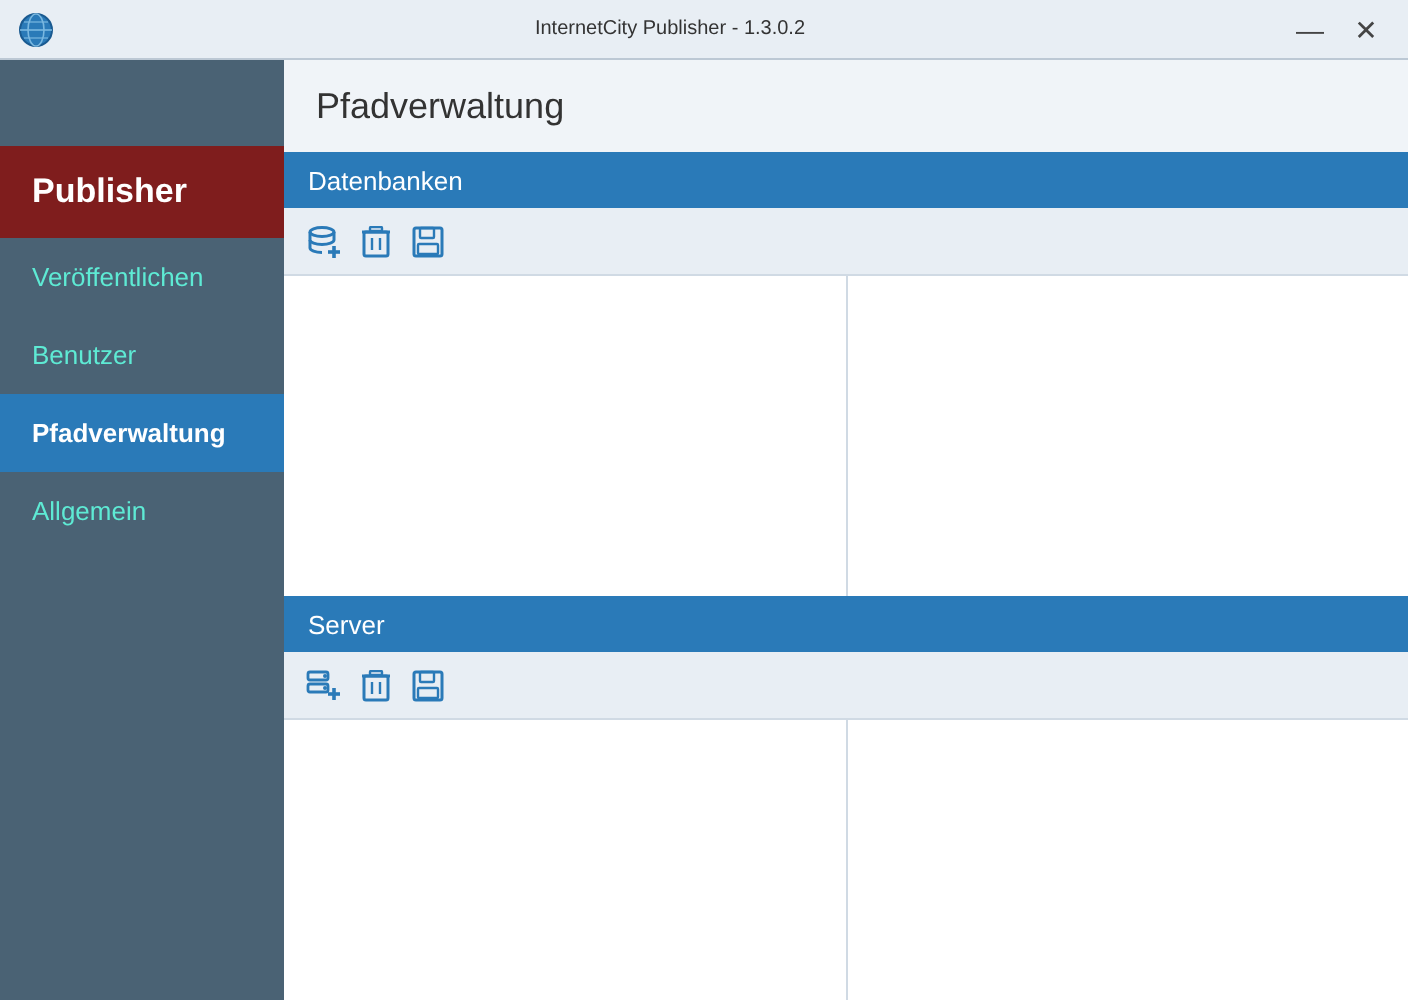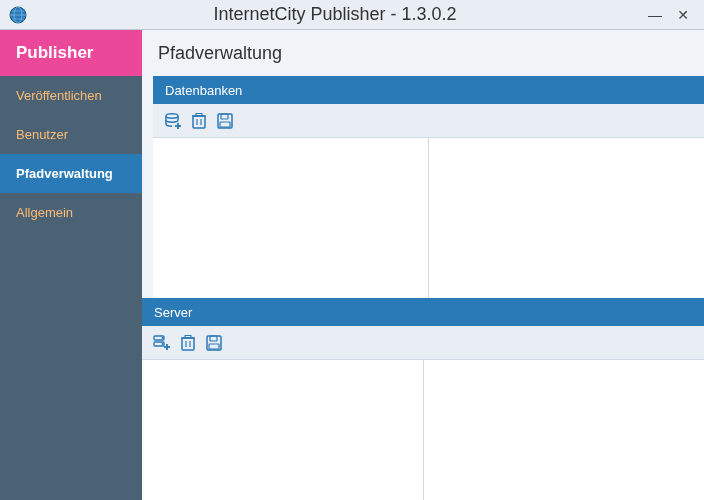--- a/index.html
+++ b/index.html
@@ -21,21 +21,21 @@
       align-items: center;
       justify-content: space-between;
       padding: 0 8px;
       border-bottom: 1px solid #bcc8d4;
       flex-shrink: 0;
     }
     .title-bar-title {
       flex: 1;
       text-align: center;
       color: #333;
-      font-size: 18px;
+      font-size: 10px;
     }
     .title-bar-globe {
       width: 20px;
       height: 20px;
       display: flex;
       align-items: center;
       justify-content: center;
     }
     .title-bar-controls {
       display: flex;
@@ -63,32 +63,33 @@
 
     
     .sidebar {
       width: 142px;
       background: #4a6274;
       display: flex;
       flex-direction: column;
       flex-shrink: 0;
     }
     .sidebar-header {
-      background: #ec4899;
+      background: #7f1d1d;
       padding: 12px 16px;
       color: white;
       font-size: 17px;
       font-weight: 600;
       height: 46px;
       display: flex;
       align-items: center;
+      margin-top: 43px;
     }
     .sidebar-item {
       padding: 12px 16px;
-      color: #fdba74;
+      color: #5eead4;
       cursor: pointer;
       font-size: 13px;
     }
     .sidebar-item.active {
       background: #2a7ab8;
       color: white;
       font-weight: 600;
     }
 
     
@@ -188,21 +189,21 @@
     <div class="sidebar-header">Publisher</div>
     <div class="sidebar-item">Veröffentlichen</div>
     <div class="sidebar-item">Benutzer</div>
     <div class="sidebar-item active">Pfadverwaltung</div>
     <div class="sidebar-item">Allgemein</div>
   </div>
 
   <div class="content-area">
     <div class="content-header">Pfadverwaltung</div>
 
-    <div class="section" style="flex: 1.1; margin-left: 11px;">
+    <div class="section" style="flex: 1.1;">
       <div class="section-header">Datenbanken</div>
       <div class="section-toolbar">
 
         <span class="toolbar-icon">
           <svg width="18" height="16" viewBox="0 0 18 16">
             <ellipse cx="8" cy="3" rx="6" ry="2.2" fill="none" stroke="#2a7ab8" stroke-width="1.5"></ellipse>
             <path d="M2 3v4c0 1.2 2.7 2.2 6 2.2s6-1 6-2.2V3" fill="none" stroke="#2a7ab8" stroke-width="1.5"></path>
             <path d="M2 7v4c0 1.2 2.7 2.2 6 2.2" fill="none" stroke="#2a7ab8" stroke-width="1.5"></path>
             <line x1="14" y1="10" x2="14" y2="16" stroke="#2a7ab8" stroke-width="1.8"></line>
             <line x1="11" y1="13" x2="17" y2="13" stroke="#2a7ab8" stroke-width="1.8"></line>

